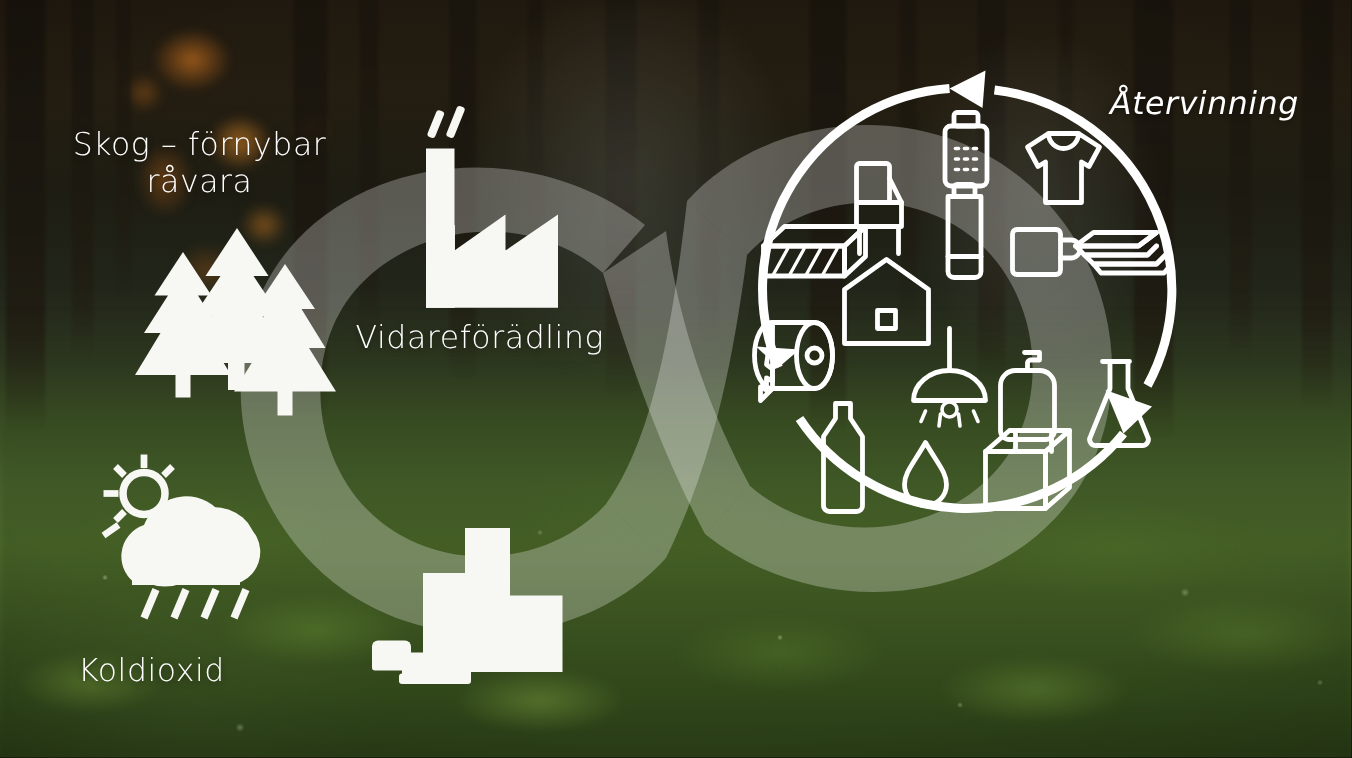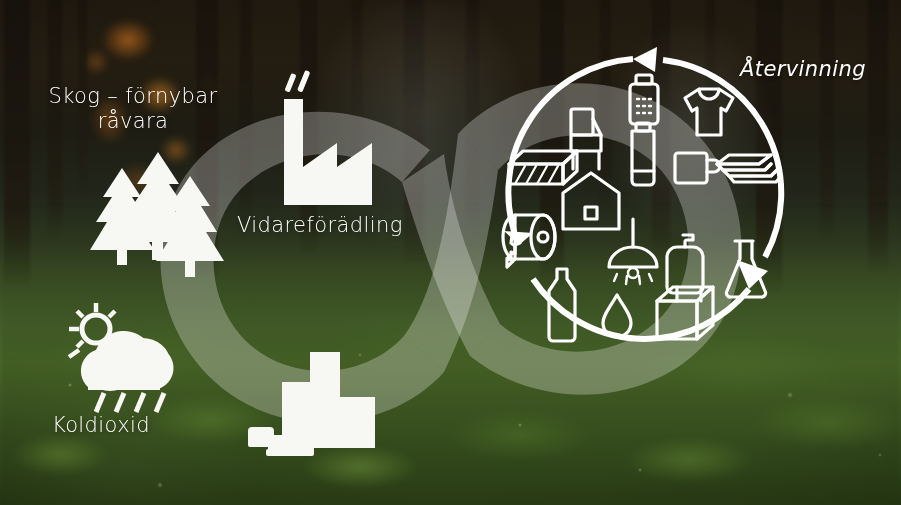--- a/index.html
+++ b/index.html
@@ -96,21 +96,21 @@
     color:#fff;
     font-family:"DejaVu Sans", sans-serif;
     font-weight:300;
     letter-spacing:.4px;
     white-space:nowrap;
     text-shadow:0 1px 4px rgba(0,0,0,.45);
     line-height:1.18;
   }
   .lbl-skog   { left:38px;  top:84px;  font-size:21px; text-align:center; width:190px; white-space:normal; }
   .lbl-vidare { left:226px; top:213px; font-size:21px;margin-left:11px; }
-  .lbl-koldi  { left:52px;  top:413px; font-size:21px; }
+  .lbl-koldi  { left:52px;  top:435px; font-size:21px; }
   .lbl-bio    { left:394px; top:413px; font-size:21px; }
   .lbl-ater   { left:740px; top:57px;  font-size:21px;font-style:italic; }
   .lbl-inno   { left:584px; top:341px; font-size:21px; }
 </style>
 </head>
 <body>
 
 <div id="stage">
 
   <div class="bg-base"></div>

